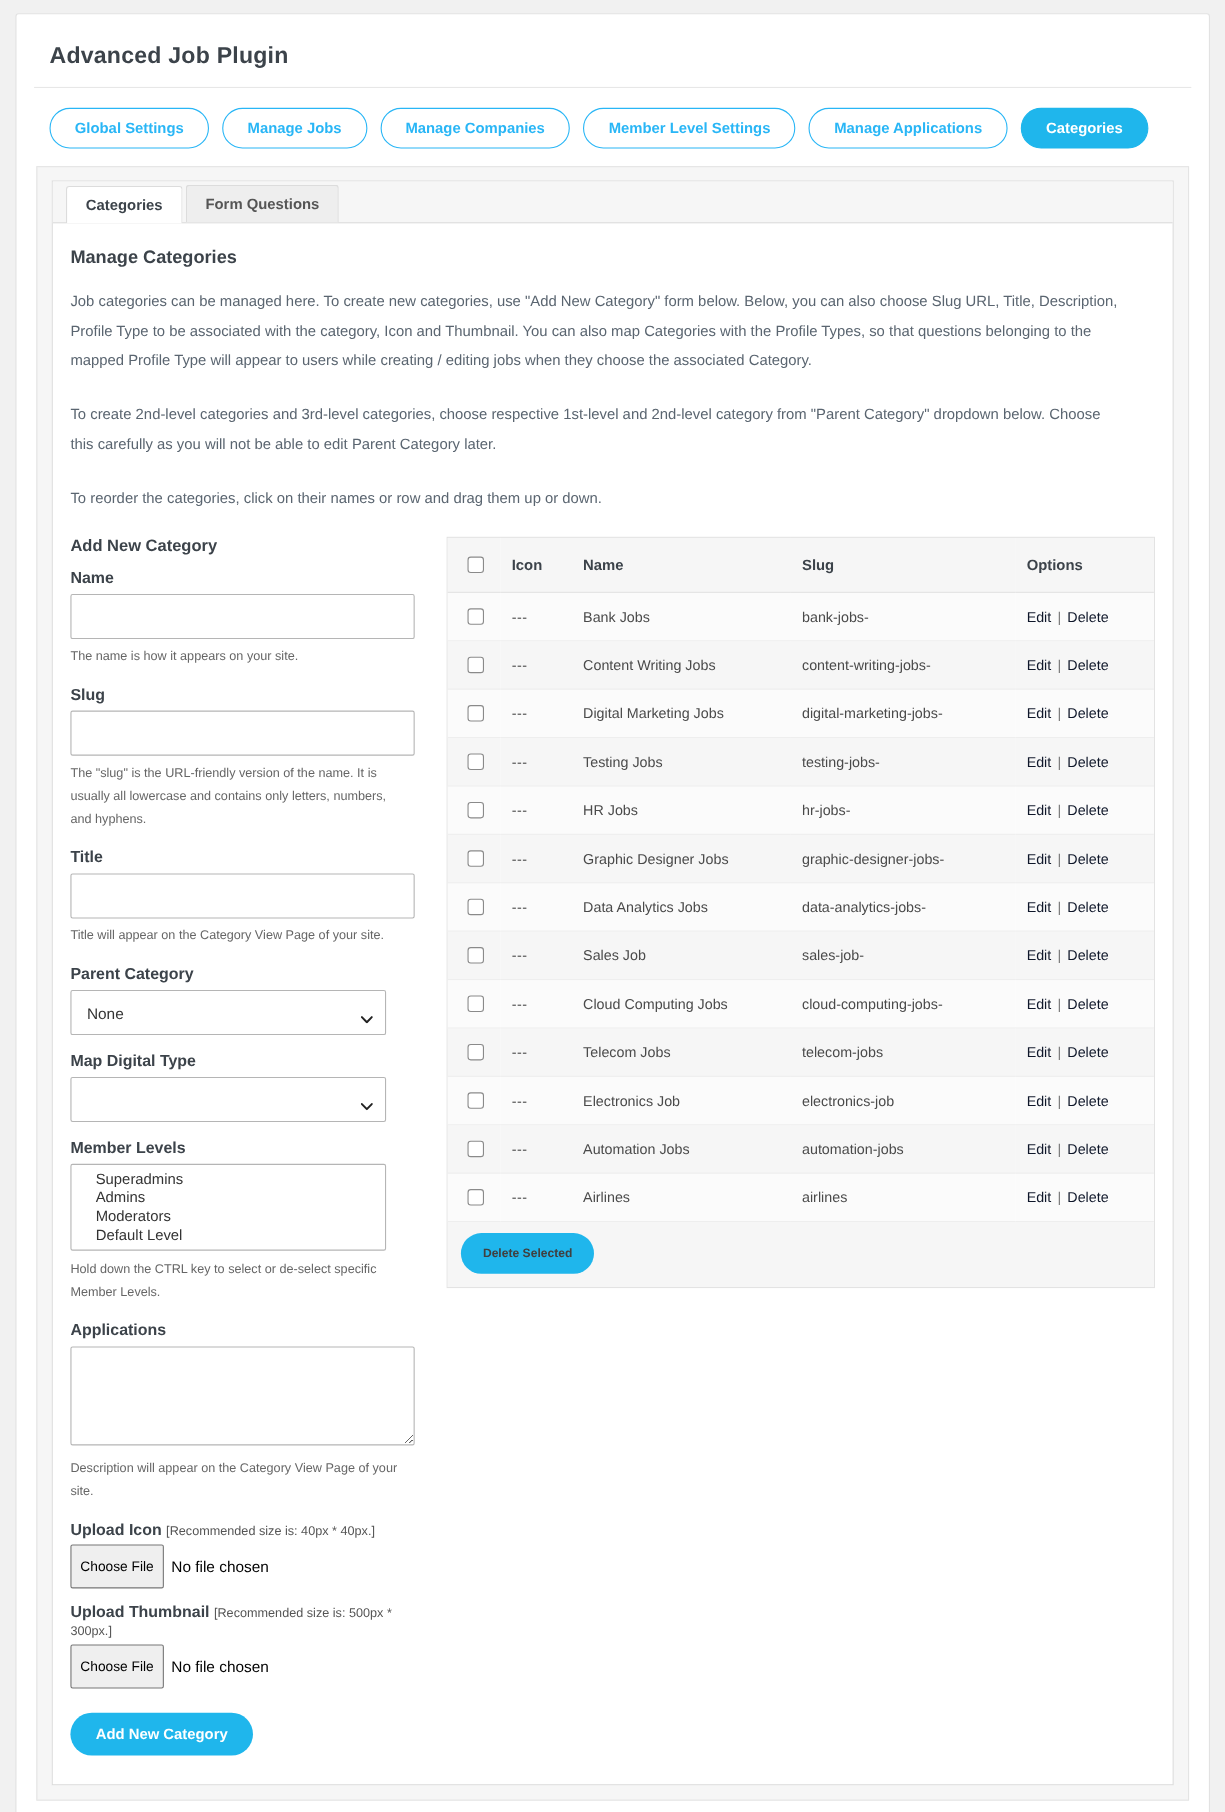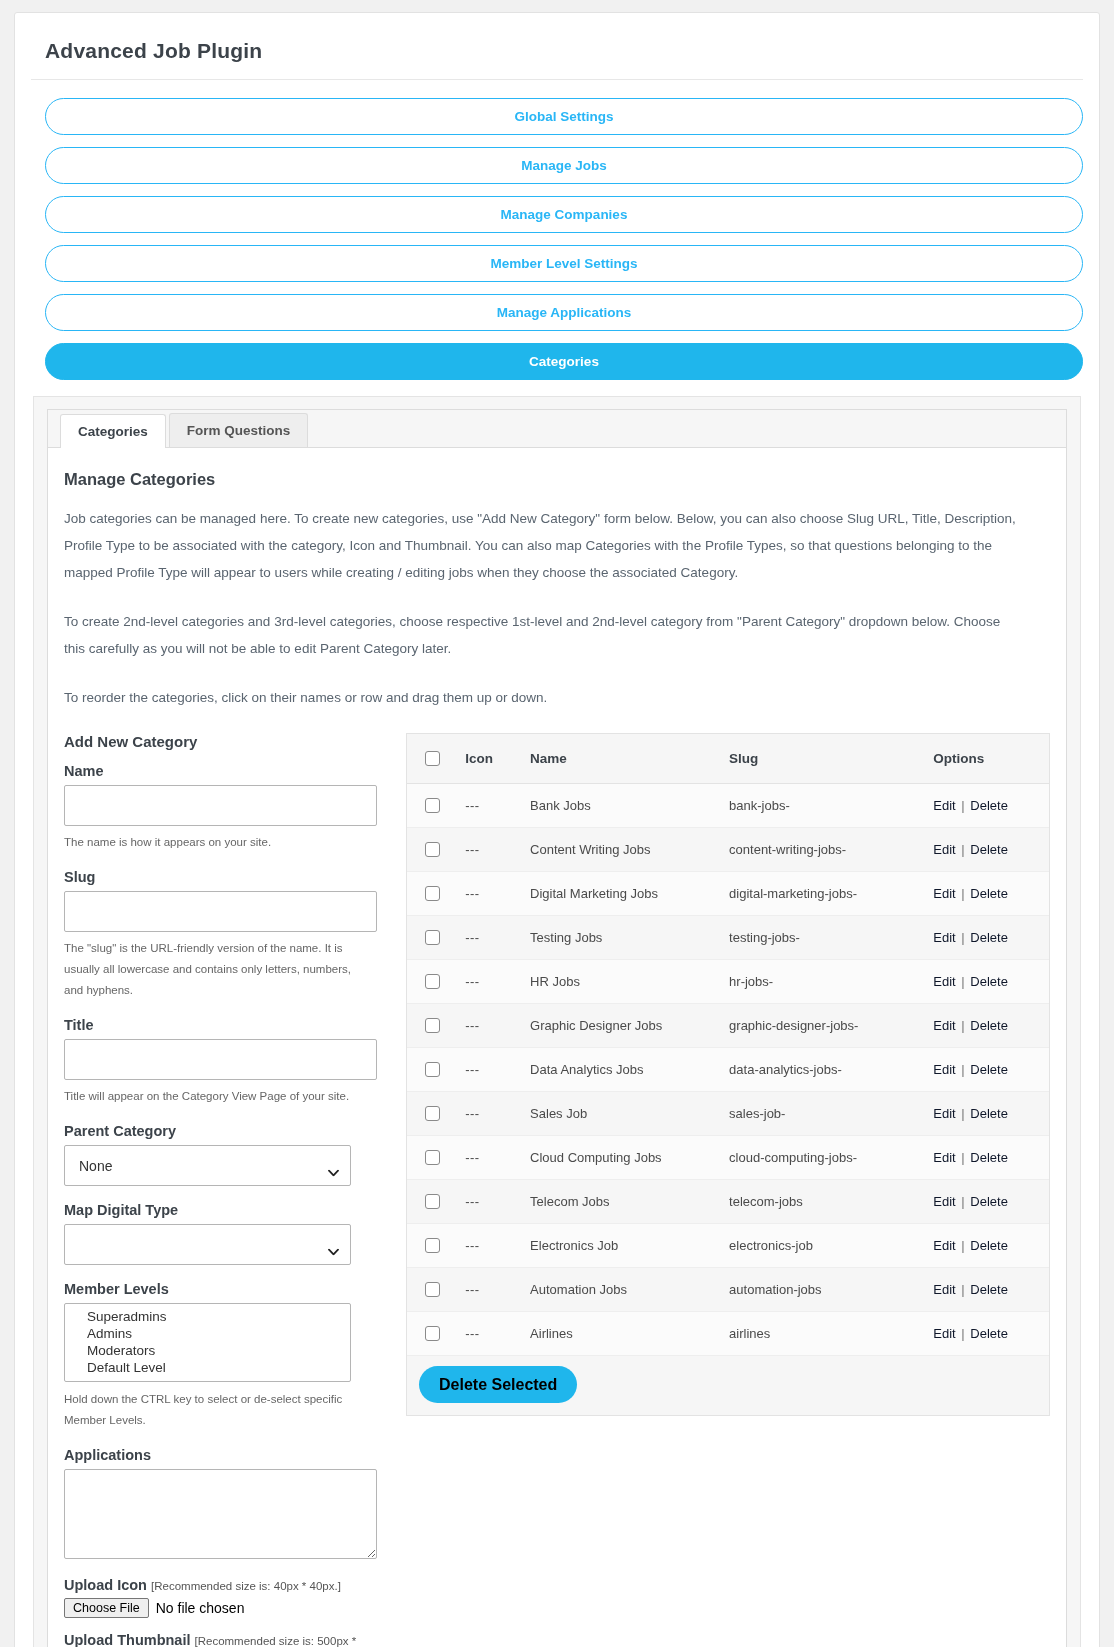--- a/index.html
+++ b/index.html
@@ -41,21 +41,20 @@
     margin: 0 0 18px 0;
   }
 
   
   .nav-rows { margin: 0 0 16px 14px; }
   .nav-row {
     display: flex;
     flex-wrap: nowrap;
     gap: 12px;
     margin-bottom: 11px;
-    flex-direction: column;
   }
   .pill {
     display: inline-flex;
     align-items: center;
     justify-content: center;
     height: 37px;
     padding: 0 22px;
     border: 1px solid #29b6f6;
     border-radius: 20px;
     color: #29b6f6;
@@ -221,21 +220,21 @@
     color: #555;
   }
   .file-row { display: flex; align-items: center; gap: 7px; margin-bottom: 4px; }
   .file-btn {
     border: 1px solid #767676;
     background: #efefef;
     border-radius: 2px;
     font-family: "Liberation Sans", sans-serif;
     font-size: 12.5px;
     color: #000;
-    padding: 2px 8px;
+    padding: 12px 8px;
     cursor: pointer;
   }
   .file-name { font-size: 14px; color: #000; }
 
   .btn-primary {
     display: inline-flex;
     align-items: center;
     justify-content: center;
     height: 39px;
     padding: 0 23px;
@@ -298,25 +297,25 @@
     background: #f6f6f6;
     padding: 10px 12px 12px 12px;
   }
   .btn-del {
     display: inline-flex;
     align-items: center;
     justify-content: center;
     height: 37px;
     padding: 0 20px;
     background: #1fb6ec;
-    color: #000000;
+    color: #404040;
     border: none;
     border-radius: 19px;
     font-family: "Liberation Sans", sans-serif;
-    font-size: 16px;
+    font-size: 11px;
     font-weight: bold;
     cursor: pointer;
   }
 </style>
 </head>
 <body>
 
 <div class="page">
   <div class="outer-card">
 
@@ -390,20 +389,21 @@
               <select class="multi" multiple="" size="4" id="member-levels">
                   <option>Superadmins</option>
                   <option>Admins</option>
                   <option>Moderators</option>
                   <option>Default Level</option>
                 </select>
               <div class="hint">Hold down the CTRL key to select or de-select specific Member Levels.</div>
 
               <label class="fld">Applications</label>
               <textarea class="ta" style=""></textarea>
+              <div class="hint">Description will appear on the Category View Page of your site.</div>
 
               <div class="upload-head">
                 <span>Upload Icon</span>
                 <span class="note">[Recommended size is: 40px * 40px.]</span>
               </div>
               <div class="file-row">
                 <button class="file-btn">Choose File</button>
                 <span class="file-name">No file chosen</span>
               </div>
 

